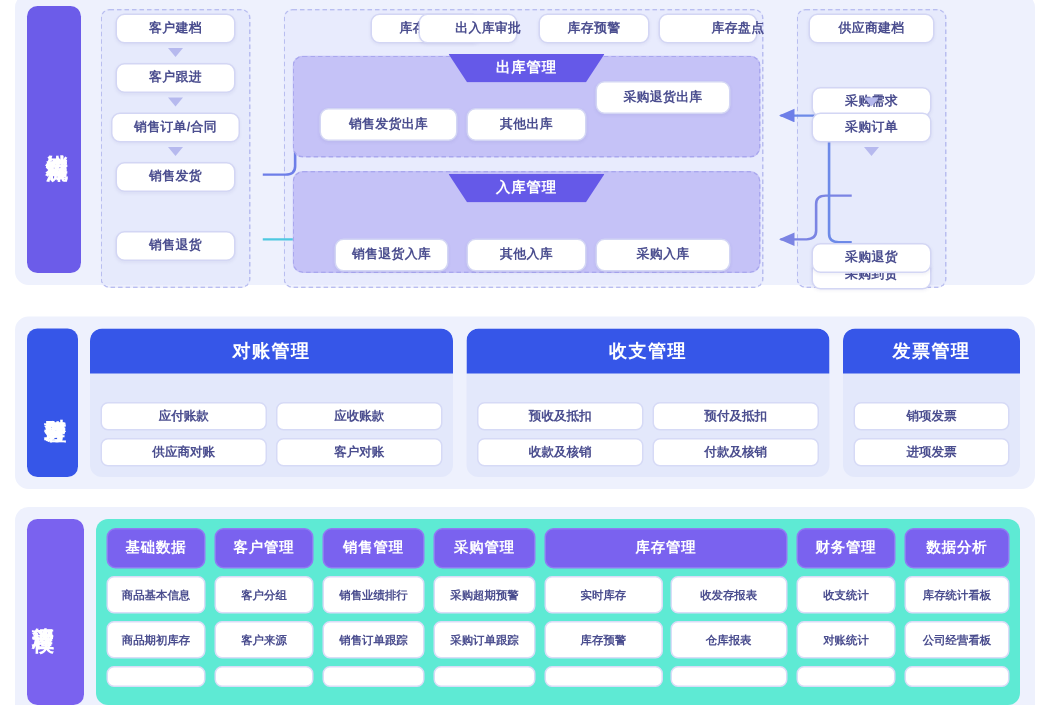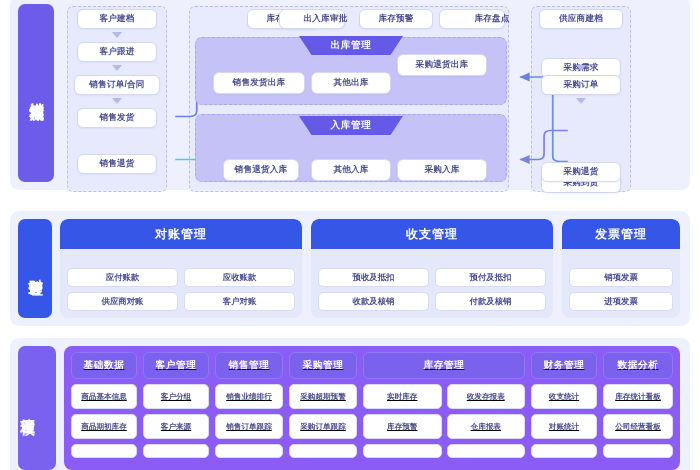--- a/index.html
+++ b/index.html
@@ -139,27 +139,26 @@
   }
 
   
   #sec-mod{ top:338px; height:140px; }
   #sec-mod .sec-label{
     flex-basis:38px;
     align-items:flex-end;
     padding-bottom:6px;
   }
   .mod-outer{
-    background:#8b5cf6;
+    background:#5eead4;
     border-radius:8px;
     padding:6px 7px;
     height:100%;
     display:flex;
     gap:6px;
-    text-decoration:underline;
   }
   .mod-col{ display:flex; flex-direction:column; gap:5px; }
   .mod-head{
     background:#7a62ef;
     color:#fff;
     font-size:9.6px;
     font-weight:700;
     letter-spacing:.6px;
     text-align:center;
     border-radius:6px;

